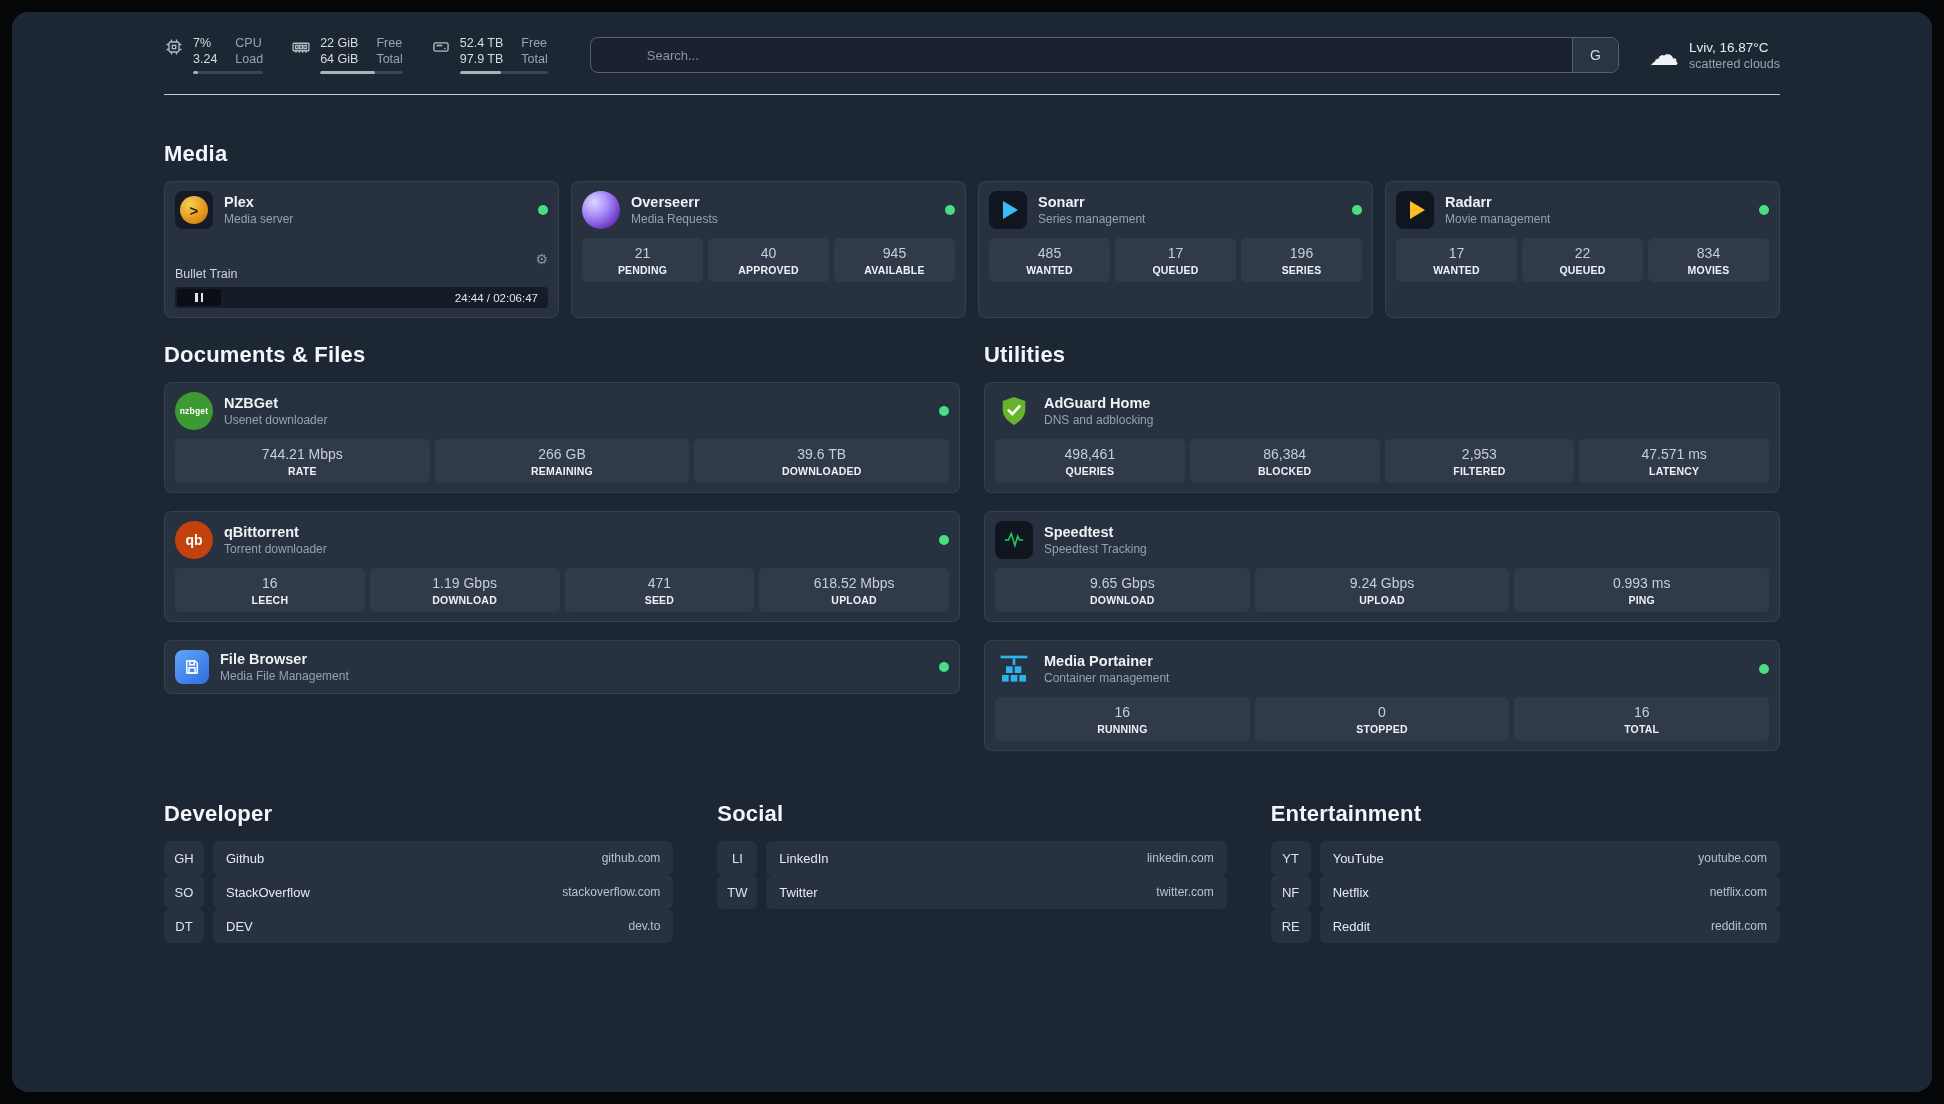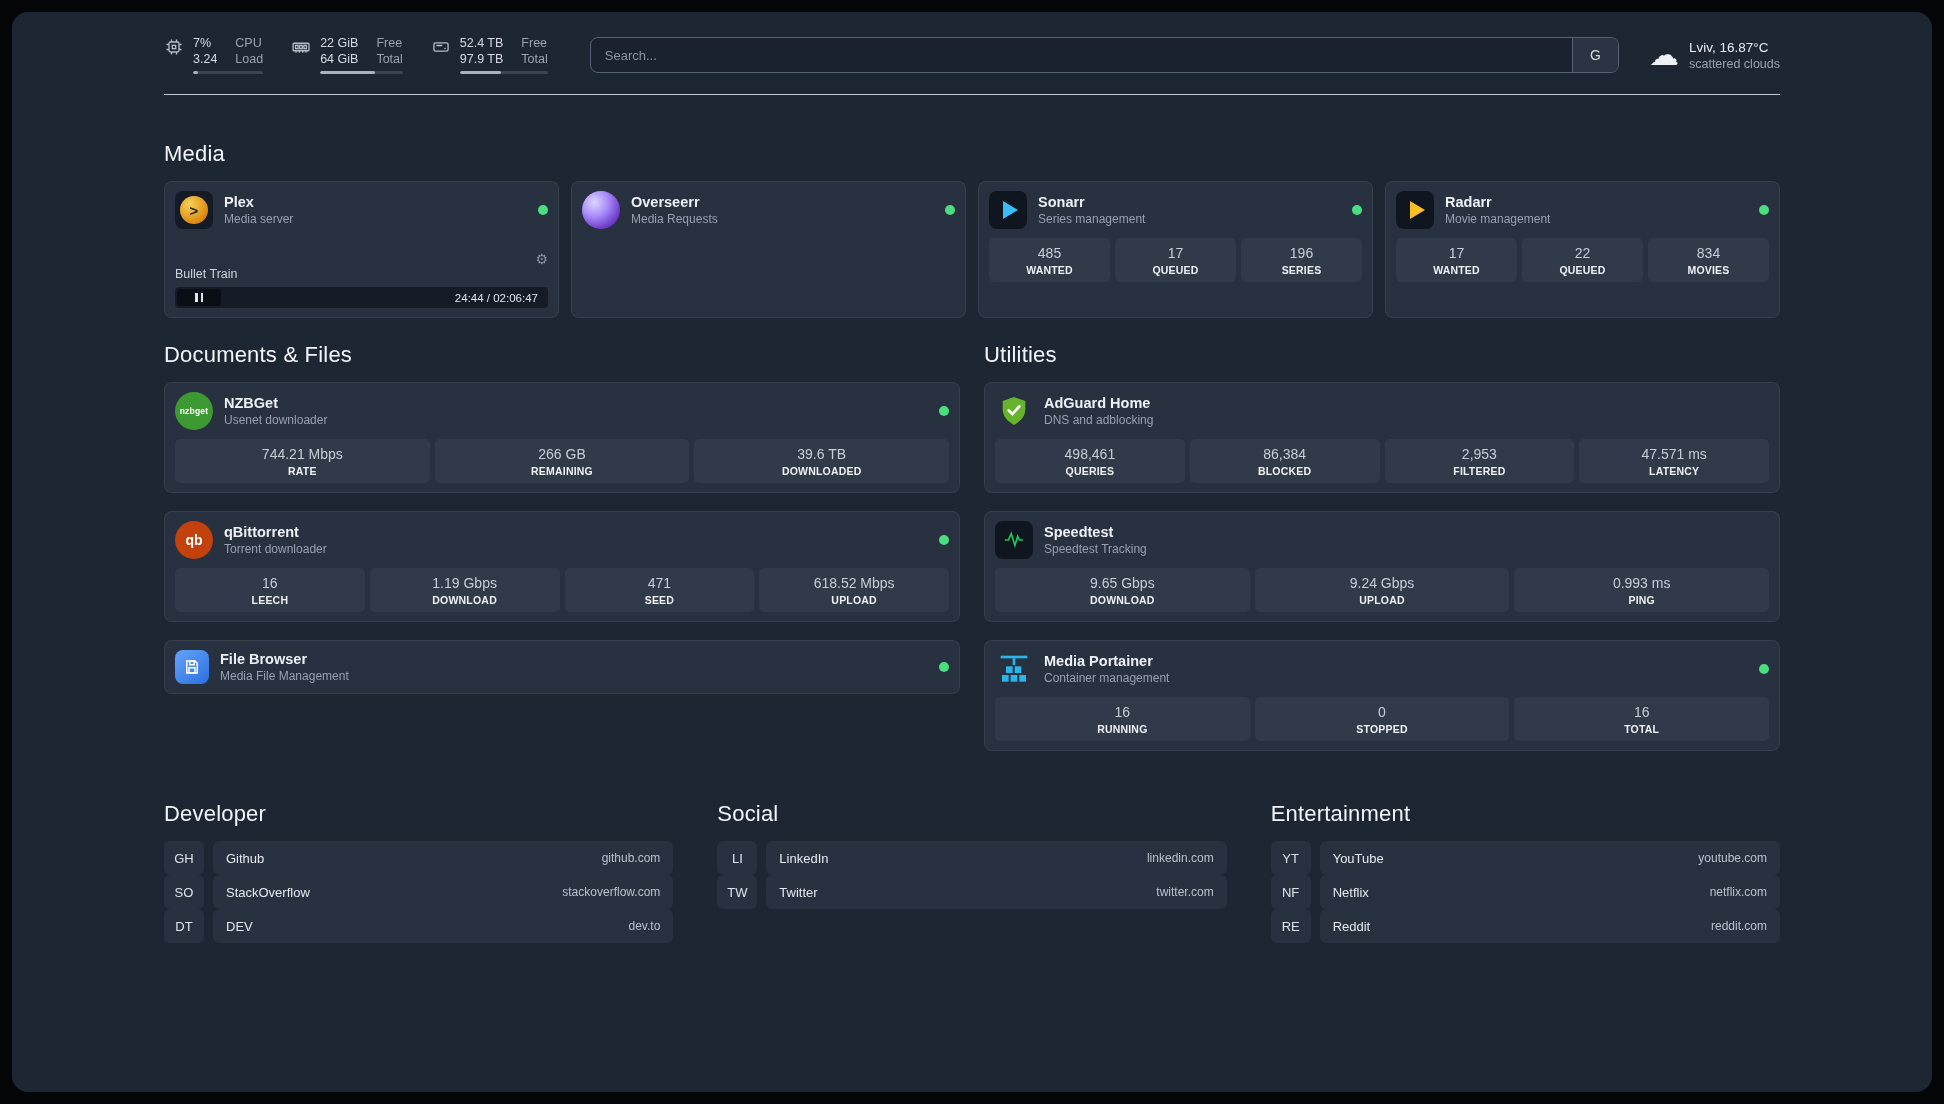--- a/index.html
+++ b/index.html
@@ -14,36 +14,36 @@
   .res-icon { color:#b4bcc6; padding-top:1px; }
   .res-body { display:flex; flex-direction:column; gap:5px; }
   .res-cols { display:flex; gap:18px; }
   .res-col { display:flex; flex-direction:column; gap:2px; font-size:12.5px; line-height:14px; }
   .res-col.values { color:#d5dbe3; }
   .res-col.labels { color:#9aa3af; }
   .bar { height:3px; border-radius:2px; background:#3a4452; overflow:hidden; }
   .bar-fill { height:100%; background:#a9b2bd; border-radius:2px; }
 
   .search { flex:1; display:flex; align-items:stretch; height:36px; margin:0 30px 0 14px;
-            border:1px solid #576274; border-radius:8px; background:#19222e; overflow:hidden; }
+            border:1px solid #576274; border-radius:8px; background:#19222e; overflow:hidden;padding-left:42px; }
   .search input { flex:1; background:transparent; border:none; outline:none; color:#d7dde4;
                   font-size:13px; padding:0 14px; font-family:"Liberation Sans", sans-serif; }
   .search input::placeholder { color:#8a93a0; }
   .search-g { width:46px; display:flex; align-items:center; justify-content:center; background:#2b3443;
               border-left:1px solid #576274; color:#d5dbe3; font-size:14px; cursor:pointer; }
 
   .weather { display:flex; align-items:center; gap:10px; }
   .cloud-glyph { font-size:30px; color:#eef2f7; line-height:30px; }
   .weather-text .w1 { font-size:13.5px; color:#e9edf3; }
   .weather-text .w2 { font-size:12.5px; color:#9aa3af; margin-top:2px; }
 
   .divider { margin-top:20px; border-top:1px solid rgba(222,229,237,.85); }
 
   
-  .sec-title { font-size:22px; font-weight:400; color:#f3f6fa; letter-spacing:.2px; }
+  .sec-title { font-size:22px; font-weight:700; color:#f3f6fa; letter-spacing:.2px; }
   .media-section { margin-top:46px; }
   .media-grid { display:grid; grid-template-columns:repeat(4,1fr); gap:12px; margin-top:14px; }
 
   .card { background:#27313f; border:1px solid rgba(255,255,255,.07); border-radius:8px; padding:9px 10px; cursor:pointer; }
   .card-head { display:flex; align-items:center; gap:11px; }
   .svc-text { display:flex; flex-direction:column; }
   .svc-name { font-size:14.5px; font-weight:600; color:#eef2f7; }
   .svc-sub { font-size:12px; color:#98a1ad; margin-top:2px; }
   .dot { width:10px; height:10px; border-radius:50%; background:#4ade80; margin-left:auto; flex:0 0 auto; }
 
@@ -225,20 +225,34 @@
 
         <div class="card">
           <div class="card-head">
             <span class="svc-icon icon-overseerr"></span>
             <div class="svc-text">
               <div class="svc-name">Overseerr</div>
               <div class="svc-sub">Media Requests</div>
             </div>
             <span class="dot"></span>
           </div>
+          <div class="stats">
+            <div class="tile">
+              <div class="tile-v">21</div>
+              <div class="tile-l">PENDING</div>
+            </div>
+            <div class="tile">
+              <div class="tile-v">40</div>
+              <div class="tile-l">APPROVED</div>
+            </div>
+            <div class="tile">
+              <div class="tile-v">945</div>
+              <div class="tile-l">AVAILABLE</div>
+            </div>
+          </div>
         </div>
 
         <div class="card">
           <div class="card-head">
             <span class="svc-icon icon-tile-dark">
                 <span class="play-tri"></span>
               </span>
             <div class="svc-text">
               <div class="svc-name">Sonarr</div>
               <div class="svc-sub">Series management</div>

